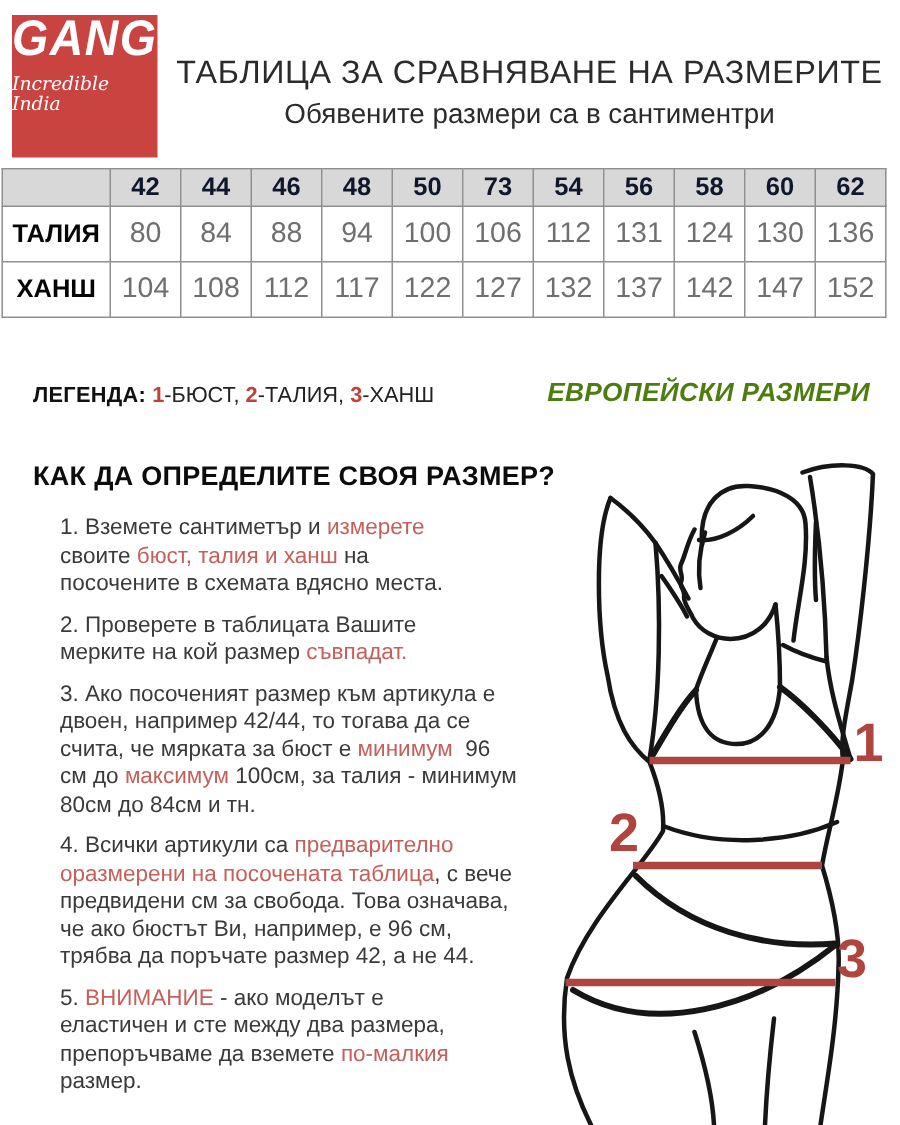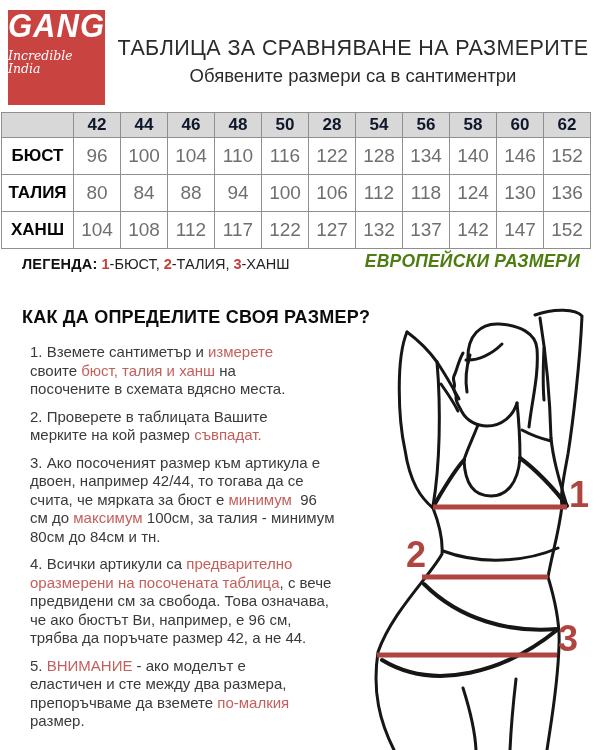--- a/index.html
+++ b/index.html
@@ -31,21 +31,21 @@
   .legend b{font-weight:700;color:#111;letter-spacing:.2px;}
   .lg-num{color:#c0413c;font-weight:700;}
   .euro{position:absolute;right:20px;top:251px;font-size:17.5px;font-weight:700;
         font-style:italic;letter-spacing:.2px;color:#4d7c0f;}
 
   
   .howto-head{position:absolute;left:22px;top:307px;font-size:18px;font-weight:700;
               letter-spacing:.2px;color:#0c0c0c;}
   .steps{position:absolute;left:26px;top:343px;width:340px;font-size:15px;line-height:18.5px;
          color:#3a3a3a;}
-  .step{white-space:pre-wrap;margin:0 0 9px 4px;}
+  .step{white-space:pre-wrap;margin:0 0 9px 14px;}
   .step .hl{color:#c4605c;}
 
   
   .figure{position:absolute;left:330px;top:300px;width:270px;height:450px;}
   .figure path{fill:none;stroke:#161616;stroke-width:3;stroke-linecap:round;stroke-linejoin:round;}
   .figure path.thick{stroke-width:4;}
   .figure line{stroke:#b0453f;stroke-width:5;}
   .figure text{fill:#b0453f;font-family:"Liberation Sans",sans-serif;font-weight:700;font-size:36px;}
 </style>
 </head>
@@ -65,54 +65,40 @@
   <table class="sizes">
     <thead>
       <tr>
         <th class="corner"></th>
 
       <th class="size">42</th>
           <th class="size">44</th>
           <th class="size">46</th>
           <th class="size">48</th>
           <th class="size">50</th>
-          <th class="size">28</th>
+          <th class="size">73</th>
           <th class="size">54</th>
           <th class="size">56</th>
           <th class="size">58</th>
           <th class="size">60</th>
           <th class="size">62</th>
         </tr>
     </thead>
     <tbody>
 
-    <tr>
-          <th>БЮСТ</th>
-          <td>96</td>
-          <td>100</td>
-          <td>104</td>
-          <td>110</td>
-          <td>116</td>
-          <td>122</td>
-          <td>128</td>
-          <td>134</td>
-          <td>140</td>
-          <td>146</td>
-          <td>152</td>
-        </tr>
         <tr>
           <th>ТАЛИЯ</th>
           <td>80</td>
           <td>84</td>
           <td>88</td>
           <td>94</td>
           <td>100</td>
           <td>106</td>
           <td>112</td>
-          <td>118</td>
+          <td>131</td>
           <td>124</td>
           <td>130</td>
           <td>136</td>
         </tr>
         <tr>
           <th>ХАНШ</th>
           <td>104</td>
           <td>108</td>
           <td>112</td>
           <td>117</td>

